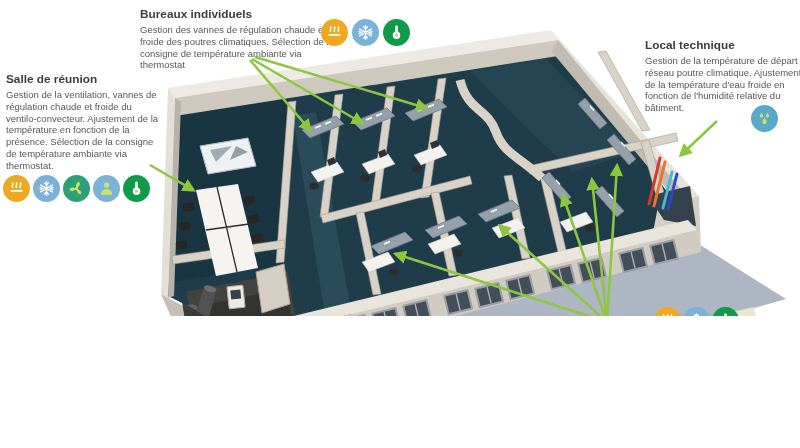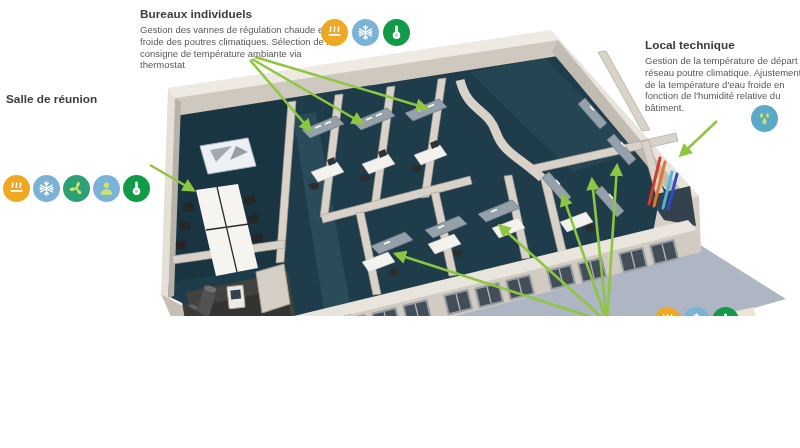--- a/index.html
+++ b/index.html
@@ -320,22 +320,23 @@
           <use href="#sym-snowflake"></use>
         </svg>
       </span>
       <span class="ic" style="background: rgb(17, 155, 72); color: rgb(255, 255, 255);">
         <svg viewBox="0 0 24 24" aria-hidden="true">
           <use href="#sym-thermometer"></use>
         </svg>
       </span>
     </div>
 
-  <div class="anno" style="left:6px;top:92px;width:153px">
+  <div class="anno" style="left:6px;top:72px;width:153px">
     <div class="anno-title">Salle de réunion</div>
+    <p class="anno-body">Gestion de la ventilation, vannes de régulation chaude et froide du ventilo-convecteur. Ajustement de la température en fonction de la présence. Sélection de la consigne de température ambiante via thermostat.</p>
   </div>
   <div class="icons" style="left:3px;top:175px;gap:3px">
       <span class="ic" style="background: rgb(240, 168, 34); color: rgb(255, 255, 255);">
         <svg viewBox="0 0 24 24" aria-hidden="true">
           <use href="#sym-heat-waves"></use>
         </svg>
       </span>
       <span class="ic" style="background: rgb(122, 178, 216); color: rgb(255, 255, 255);">
         <svg viewBox="0 0 24 24" aria-hidden="true">
           <use href="#sym-snowflake"></use>

